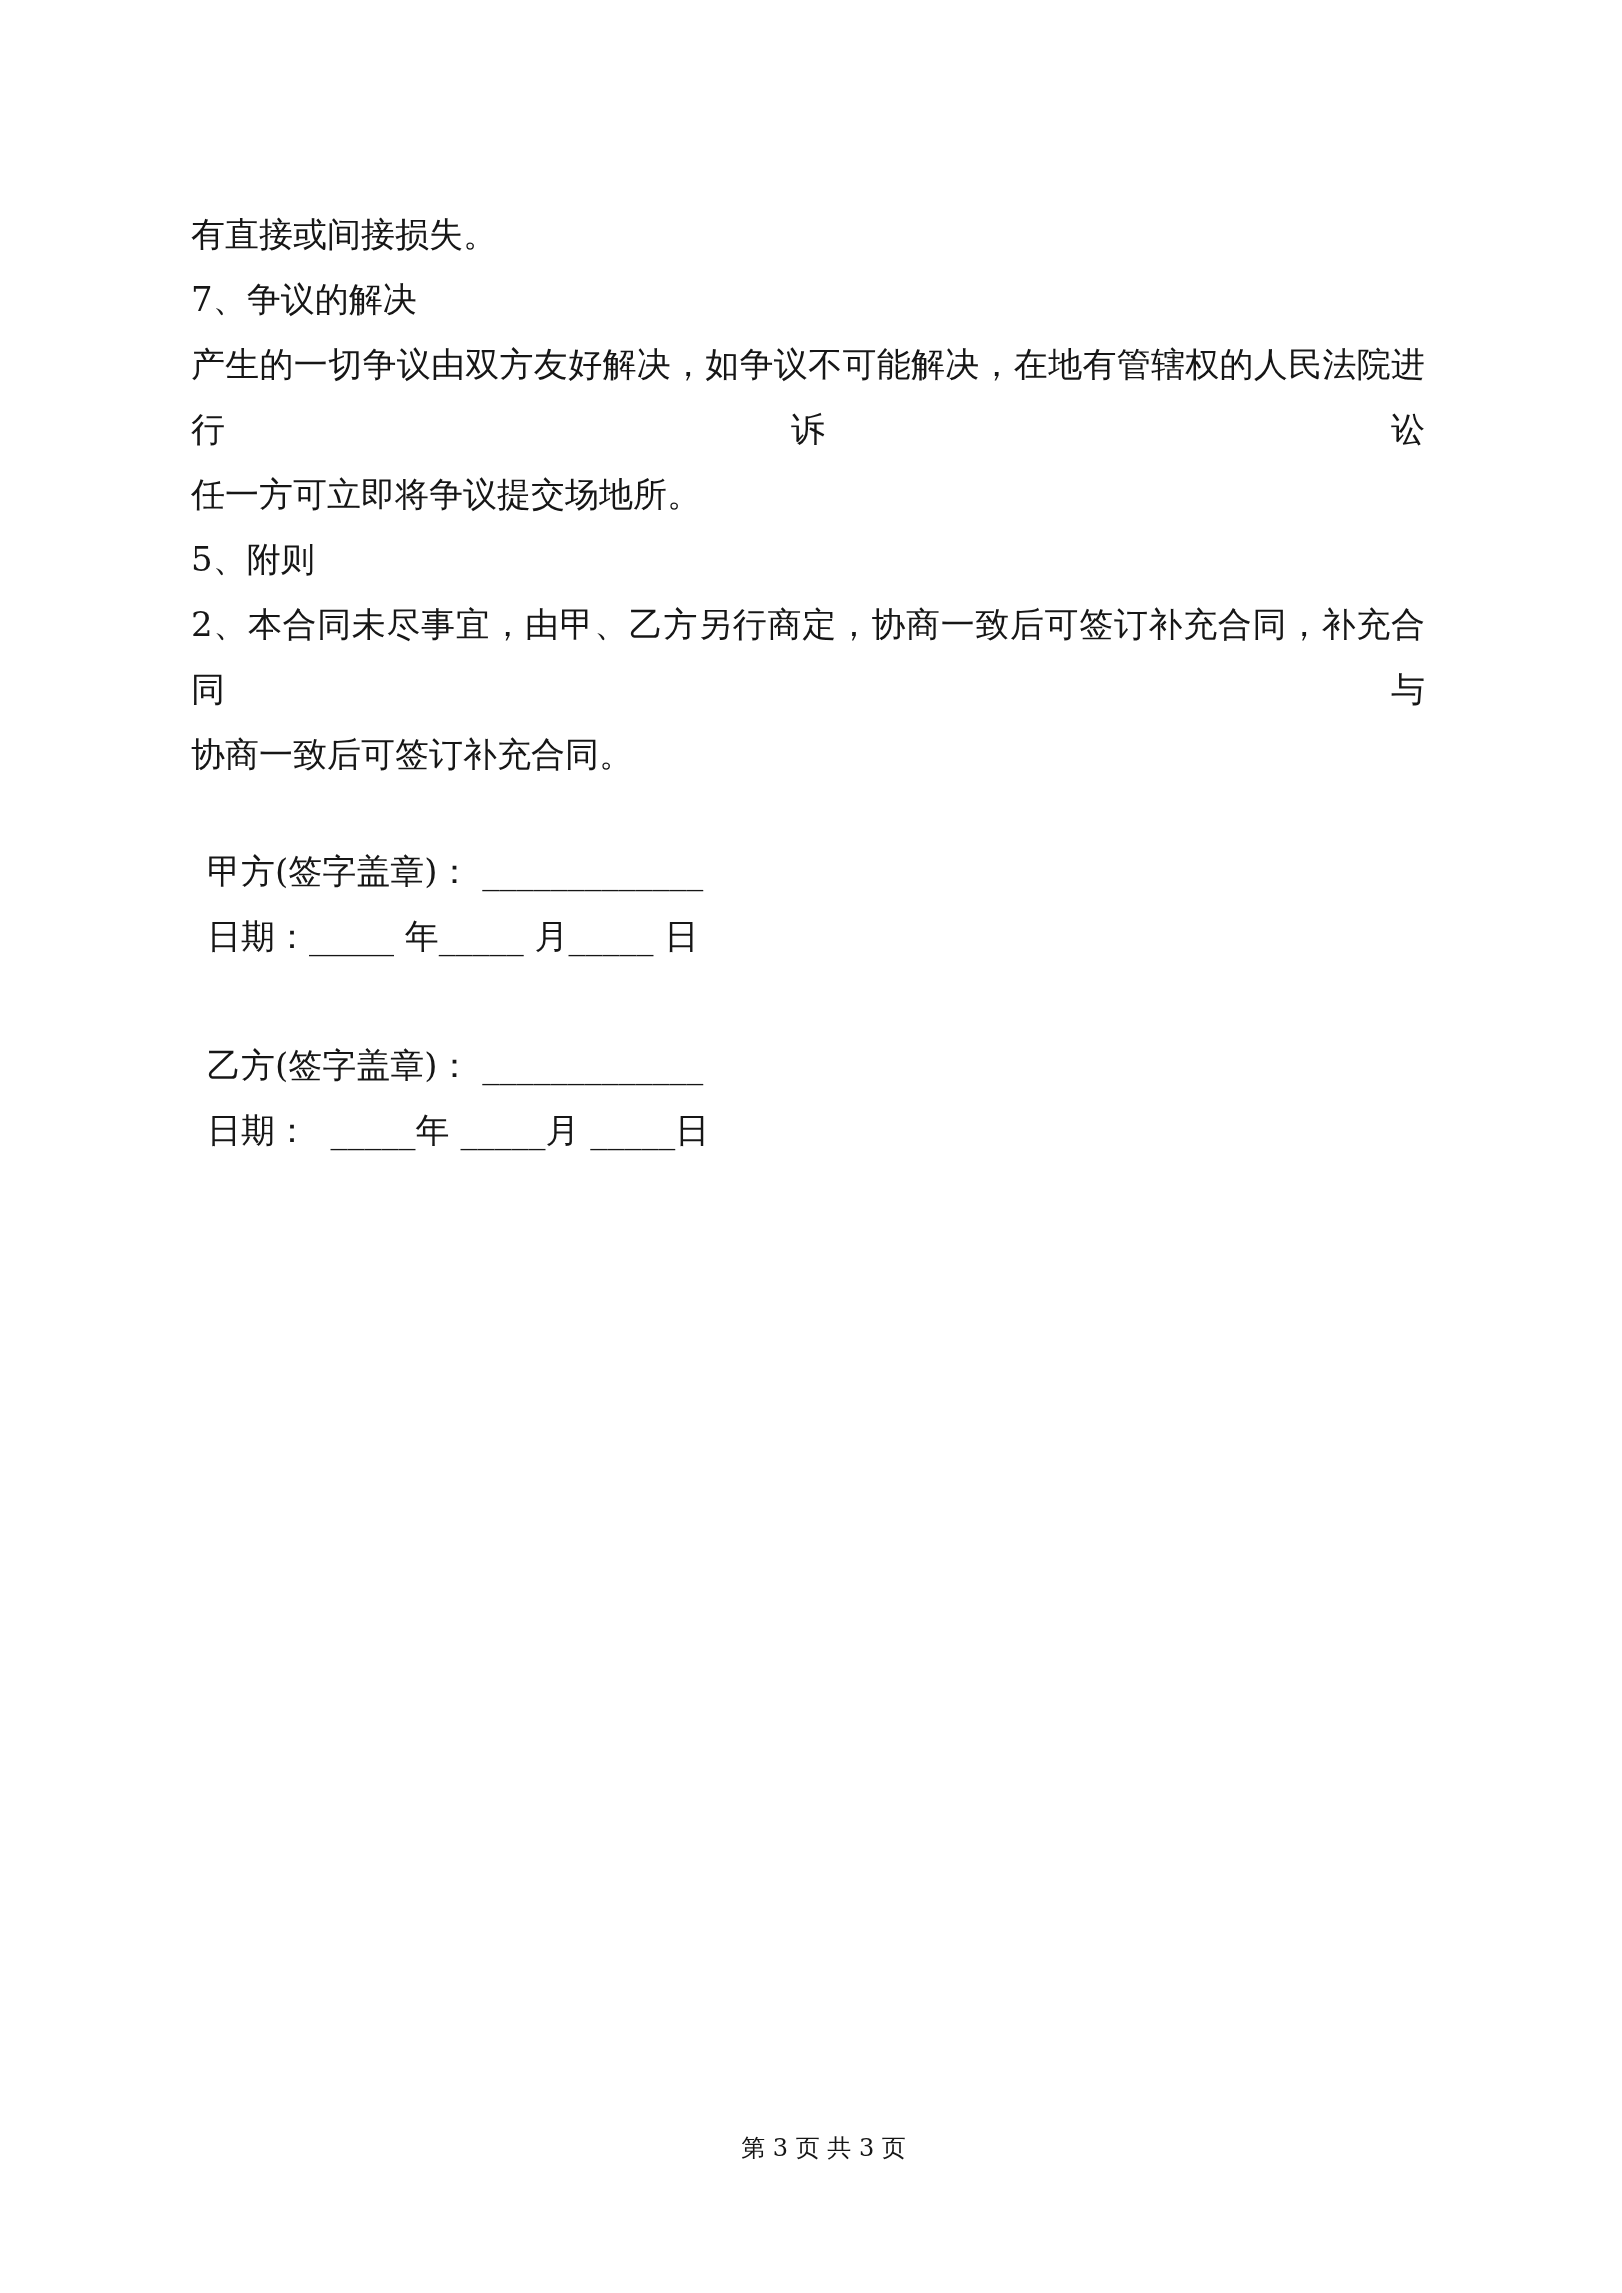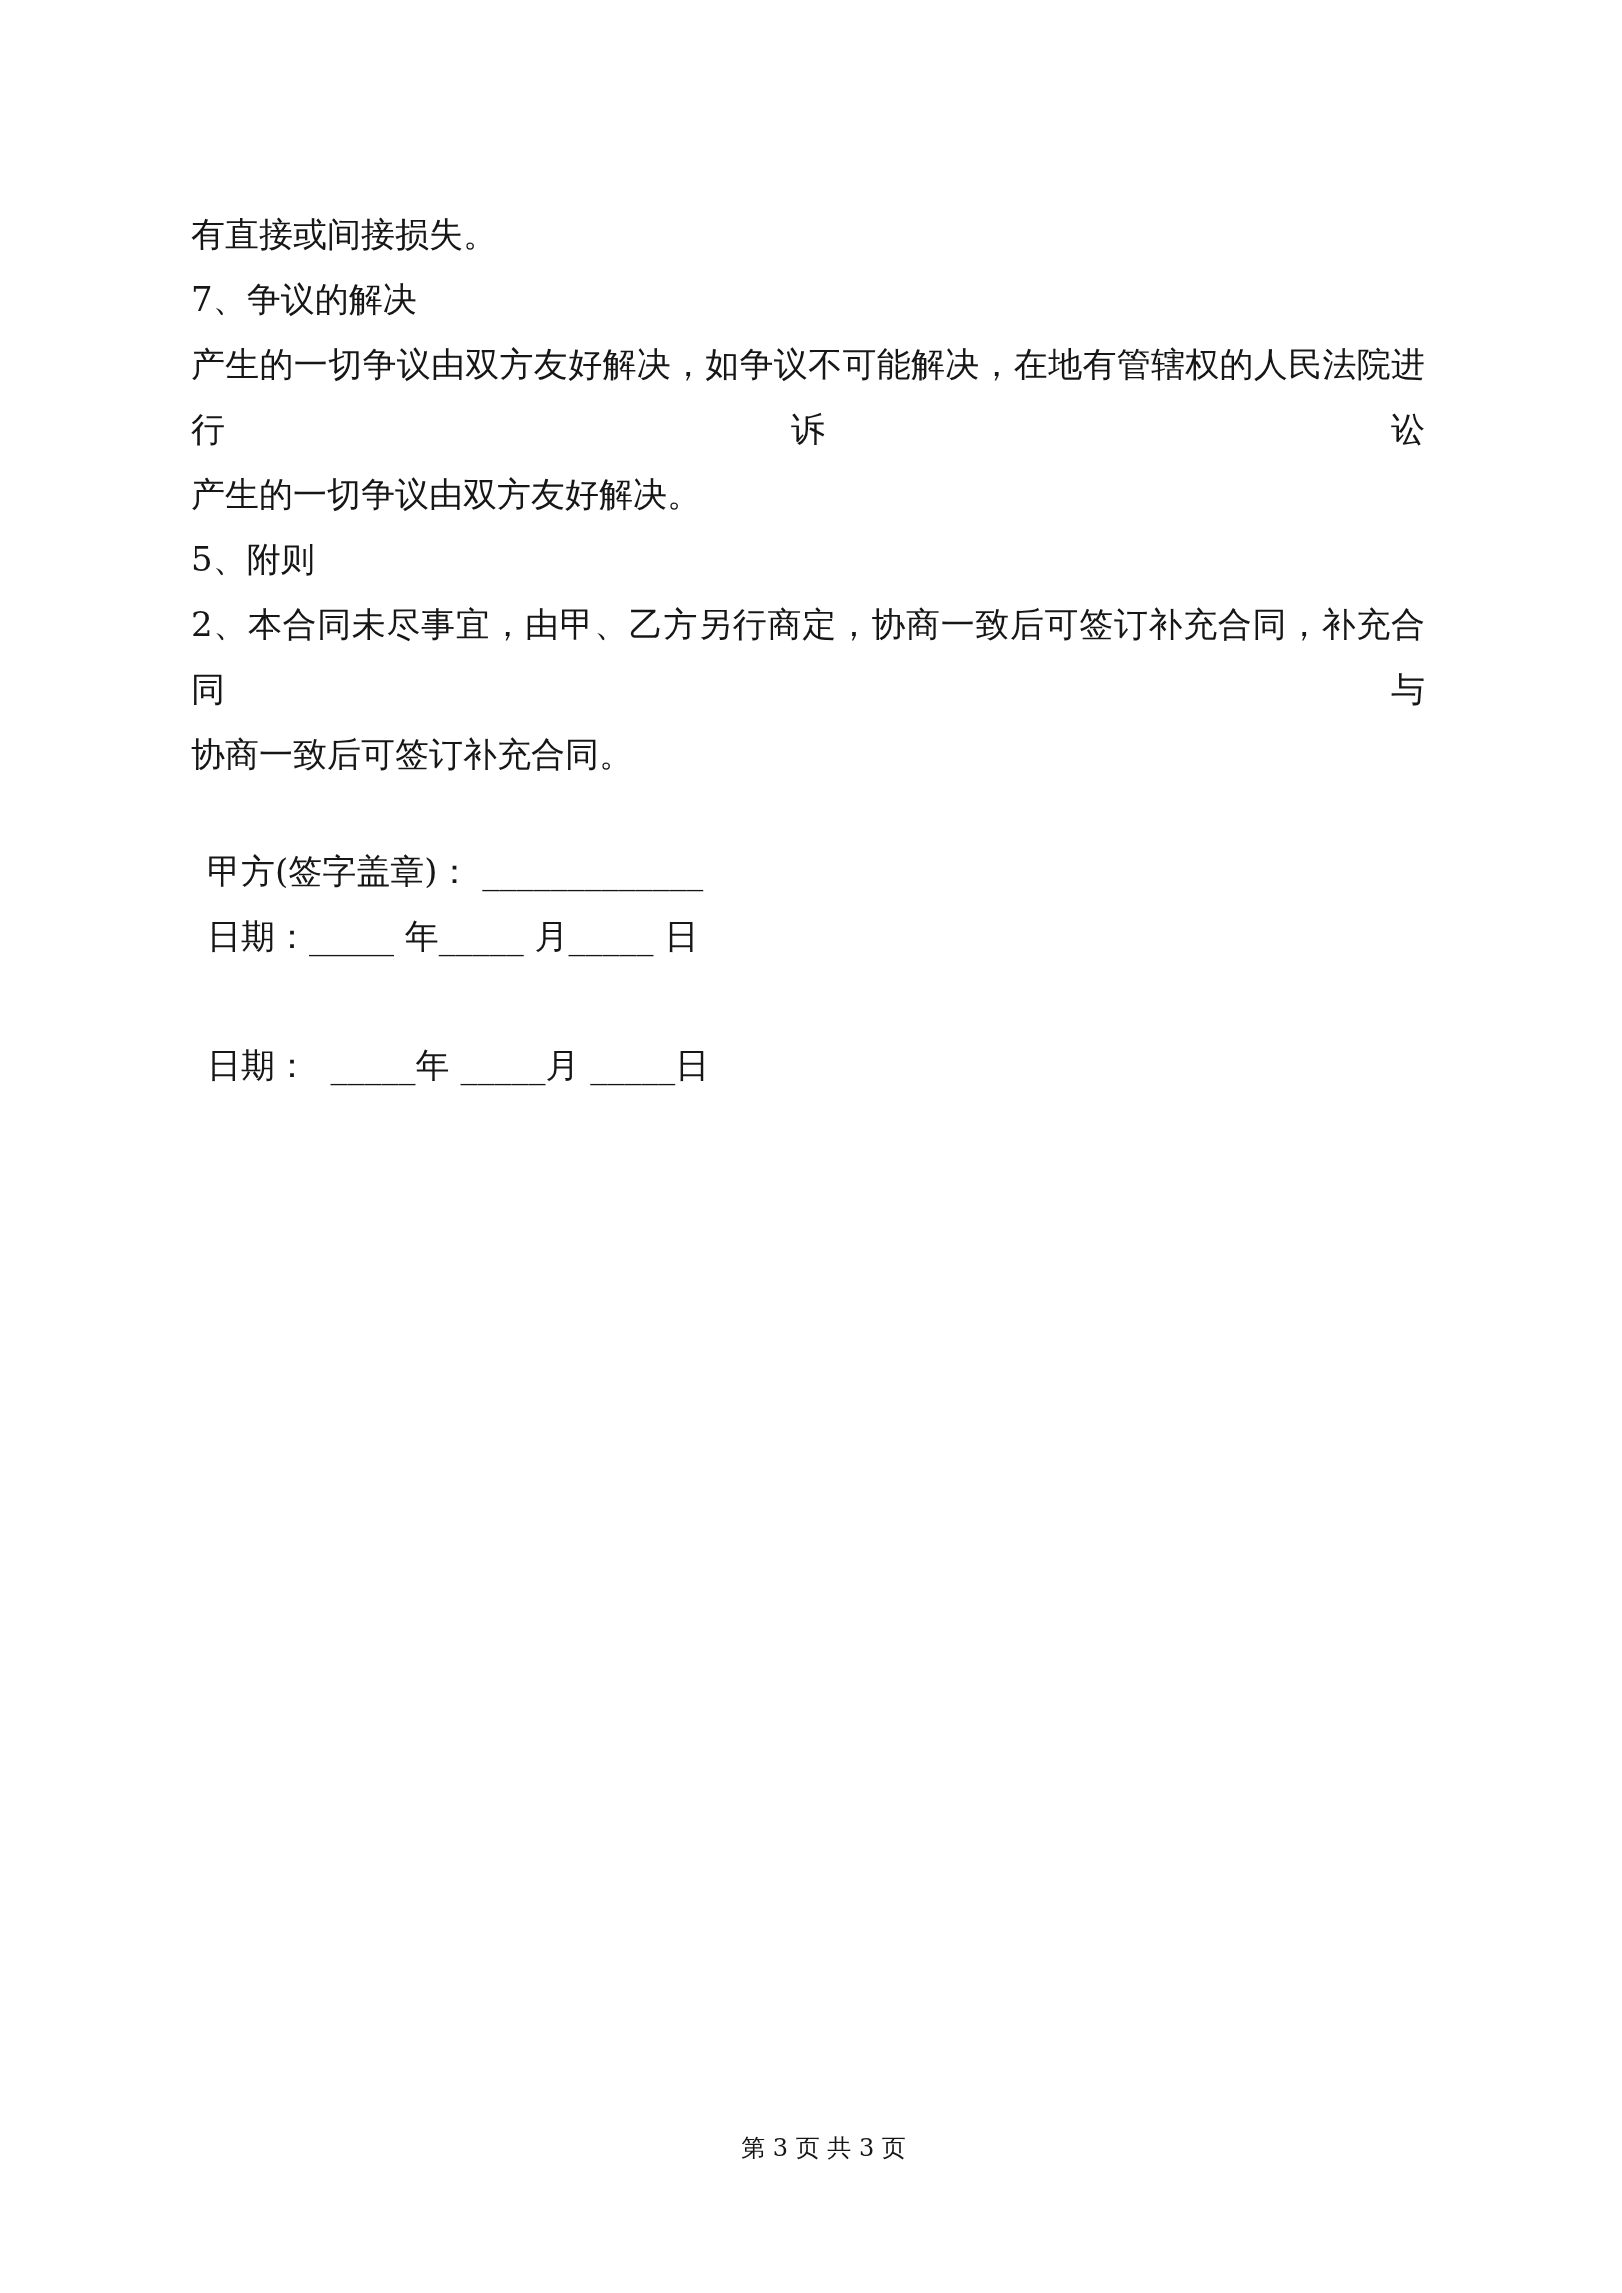--- a/index.html
+++ b/index.html
@@ -55,31 +55,32 @@
 </style>
 </head>
 <body>
 
 <div class="page">
 
   <div class="body-text">
     <div class="line">有直接或间接损失。</div>
     <div class="line">7、争议的解决</div>
     <div class="line full">产生的一切争议由双方友好解决，如争议不可能解决，在地有管辖权的人民法院进行诉讼</div>
-    <div class="line">产生的一切争议由双方友好解决。</div>
+    <div class="line">任一方可立即将争议提交场地所。</div>
     <div class="line">5、附则</div>
     <div class="line full">2、本合同未尽事宜，由甲、乙方另行商定，协商一致后可签订补充合同，补充合同与</div>
     <div class="line">协商一致后可签订补充合同。</div>
   </div>
 
   <div class="sig-block party-a">
     <div class="line">甲方(签字盖章)： _____________</div>
     <div class="line">日期：_____ 年_____ 月_____ 日</div>
   </div>
 
   <div class="sig-block party-b">
+    <div class="line">乙方(签字盖章)： _____________</div>
     <div class="line">日期：  _____年 _____月 _____日</div>
   </div>
 
   <div class="footer">第 3 页 共 3 页</div>
 
 </div>
 
 
 </body></html>

